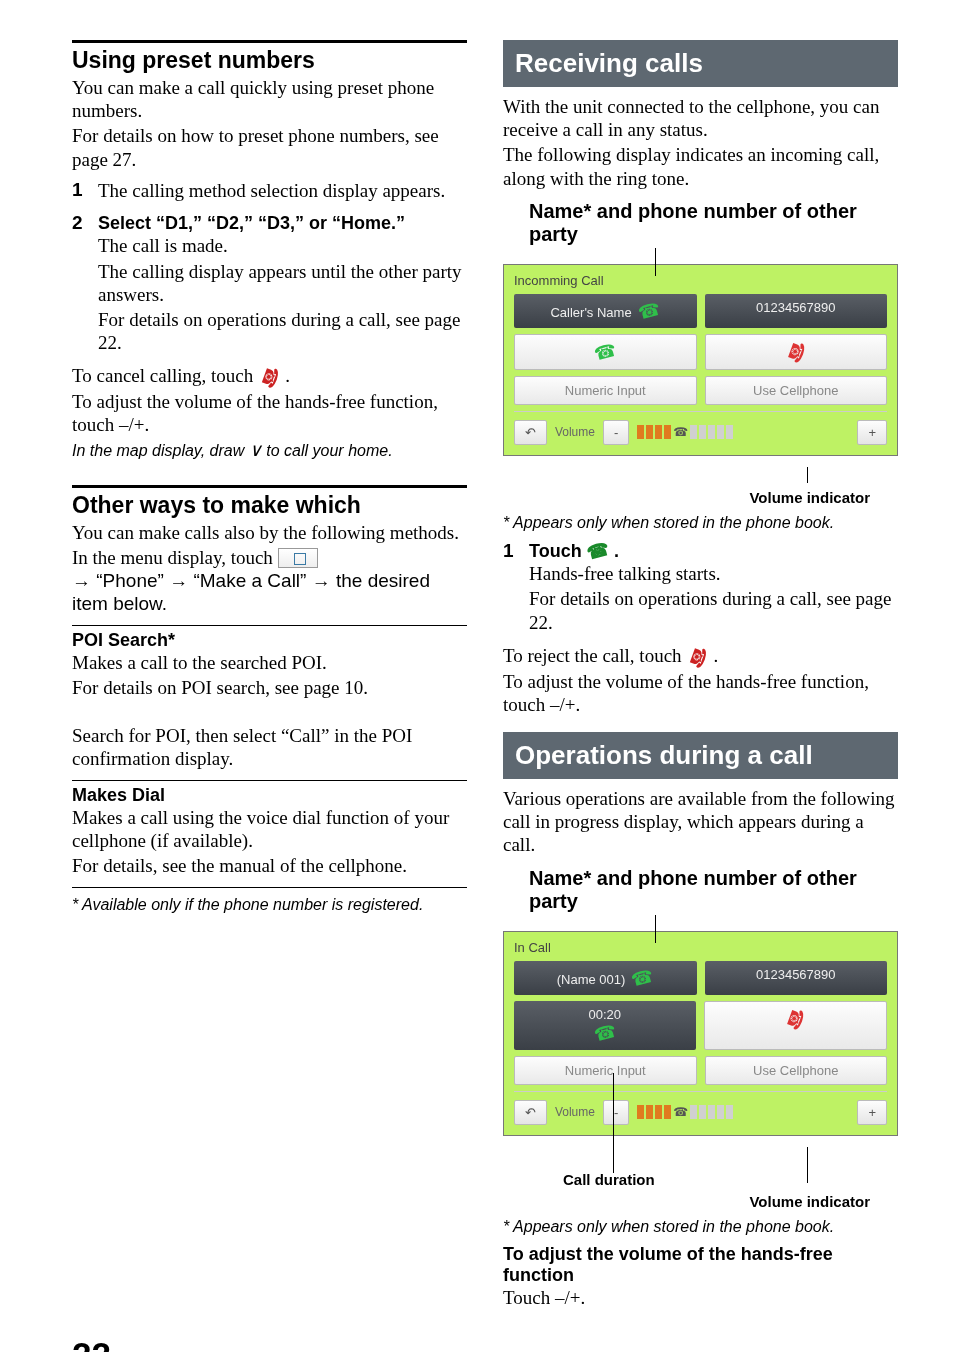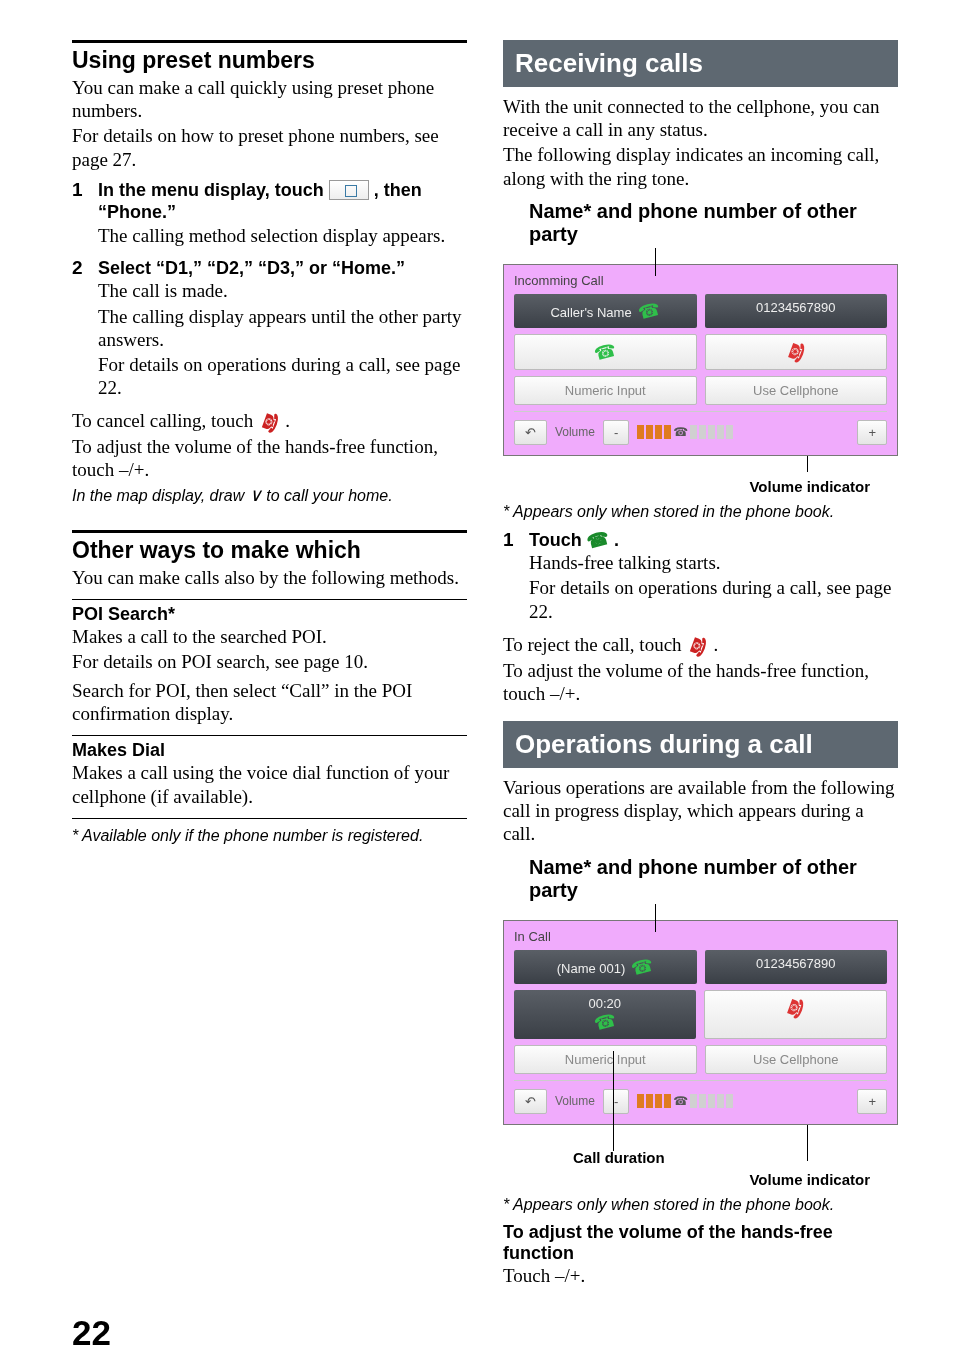--- a/index.html
+++ b/index.html
@@ -22,21 +22,21 @@
   .note { font-style: italic; font-size: 16px; font-family: Arial, Helvetica, sans-serif; margin-top: 8px; }
   .pagen { font-family: Arial, Helvetica, sans-serif; font-weight: bold; font-size: 35px; margin-top: 24px; }
   .menu-ico { display: inline-block; width: 40px; height: 20px; border: 1px solid #999; background: linear-gradient(#fff,#eee); vertical-align: -4px; position: relative; }
   .menu-ico::after { content:""; position:absolute; left:15px; top:4px; width:10px; height:10px; border:1px solid #3a7aa5; }
   .pick { color:#1a8a2b; display:inline-block; transform: rotate(-15deg); font-size:18px; }
   .hang { color:#c22; display:inline-block; transform: rotate(110deg); font-size:18px; }
   .vee { display:inline-block; font-size:18px; }
   .arrow { display:inline-block; font-family: Arial, sans-serif; }
   .callout-label { font-family: Arial, Helvetica, sans-serif; font-weight: bold; font-size: 15px; }
   
-  .shot { border:1px solid #777; background:#f0abfc; padding:8px 10px 10px; margin:4px 0 6px; font-family: Arial, Helvetica, sans-serif; font-size:13px; color:#555; }
+  .shot { border:1px solid #777; background:#bef264; padding:8px 10px 10px; margin:4px 0 17px; font-family: Arial, Helvetica, sans-serif; font-size:13px; color:#555; }
   .shot .title { font-size:13px; color:#444; margin-bottom:6px; }
   .shot-row { display:flex; gap:8px; margin-bottom:6px; }
   .pill { flex:1; background:linear-gradient(#5a5f66,#3a3f46); color:#eee; border-radius:2px; text-align:center; padding:6px 4px; position:relative; }
   .pill.light { background:linear-gradient(#fdfdfd,#e9e9e9); color:#888; border:1px solid #bbb; }
   .pill .green { color:#2fbf4a; font-size:18px; display:inline-block; transform:rotate(-15deg); }
   .pill .red { color:#d33; font-size:18px; display:inline-block; transform:rotate(110deg); }
   .bottombar { display:flex; gap:8px; align-items:center; border-top:1px solid #ccc; padding-top:8px; }
   .btn { background:linear-gradient(#fdfdfd,#e5e5e5); border:1px solid #bbb; border-radius:2px; padding:4px 10px; color:#555; }
   .volbar { flex:1; display:flex; align-items:center; gap:2px; }
   .seg { width:7px; height:14px; background:#d0d0d0; }
@@ -49,25 +49,20 @@
 <div class="cols">
 
   <div class="col">
     <div class="h2">Using preset numbers</div>
     <p>You can make a call quickly using preset phone numbers.</p>
     <p>For details on how to preset phone numbers, see page 27.</p>
 
     <div class="step">
       <div class="stepnum">1</div>
       <div class="stepbody">
-        <div class="steplead">
-          <span>In the menu display, touch </span>
-          <span class="menu-ico"></span>
-          <span>, then “Phone.”</span>
-        </div>
         <p>The calling method selection display appears.</p>
       </div>
     </div>
 
     <div class="step">
       <div class="stepnum">2</div>
       <div class="stepbody">
         <div class="steplead">Select “D1,” “D2,” “D3,” or “Home.”</div>
         <p>The call is made.</p>
         <p>The calling display appears until the other party answers.</p>
@@ -84,30 +79,36 @@
 
     <div class="ital">
       <span>In the map display, draw </span>
       <span class="vee">∨</span>
       <span> to call your home.</span>
     </div>
 
     <div style="height:24px"></div>
     <div class="h2">Other ways to make which</div>
     <p>You can make calls also by the following methods.</p>
+    <p>
+      <span>In the menu display, touch </span>
+      <span class="menu-ico"></span>
+      <span class="arrow"> → “Phone” → “Make a Call” → the desired item below.</span>
+    </p>
 
     <div class="hr"></div>
     <div class="h3">POI Search*</div>
     <p>Makes a call to the searched POI.</p>
     <p>For details on POI search, see page 10.</p>
-    <p style="margin-top:6px">Search for POI, then select “Call” in the POI confirmation display.</p>
+    <p style="margin-top:24px">Search for POI, then select “Call” in the POI confirmation display.</p>
 
     <div class="hr"></div>
     <div class="h3">Makes Dial</div>
     <p>Makes a call using the voice dial function of your cellphone (if available).</p>
+    <p>For details, see the manual of the cellphone.</p>
     <div class="hr"></div>
     <div class="note">* Available only if the phone number is registered.</div>
   </div>
 
   <div class="col">
     <div class="h1bar">Receiving calls</div>
     <p>With the unit connected to the cellphone, you can receive a call in any status.</p>
     <p>The following display indicates an incoming call, along with the ring tone.</p>
 
     <div class="smallbold" style="margin-left:26px">Name* and phone number of other party</div>
@@ -214,21 +215,21 @@
             <div class="seg"></div>
             <div class="seg"></div>
         </div>
         <div class="btn">+</div>
       </div>
     </div>
 
     <div style="position:relative; height:40px;">
       <div style="position:absolute; left:110px; top:-80px; width:1px; height:100px; background:#000;"></div>
       <div style="position:absolute; right:90px; top:-6px; width:1px; height:36px; background:#000;"></div>
-      <div class="callout-label" style="position:absolute; left:70px; top:18px;">Call duration</div>
+      <div class="callout-label" style="position:absolute; left:60px; top:18px;">Call duration</div>
     </div>
     <div class="callout-label" style="text-align:right; padding-right:28px;">Volume indicator</div>
 
     <div class="note">* Appears only when stored in the phone book.</div>
 
     <div class="h3" style="margin-top:8px">To adjust the volume of the hands-free function</div>
     <p>Touch –/+.</p>
   </div>
 </div>
 

